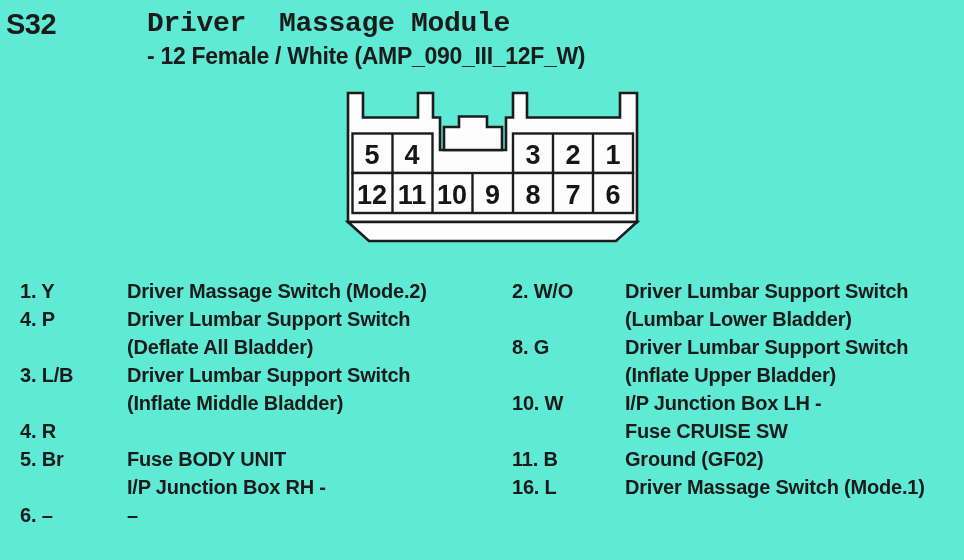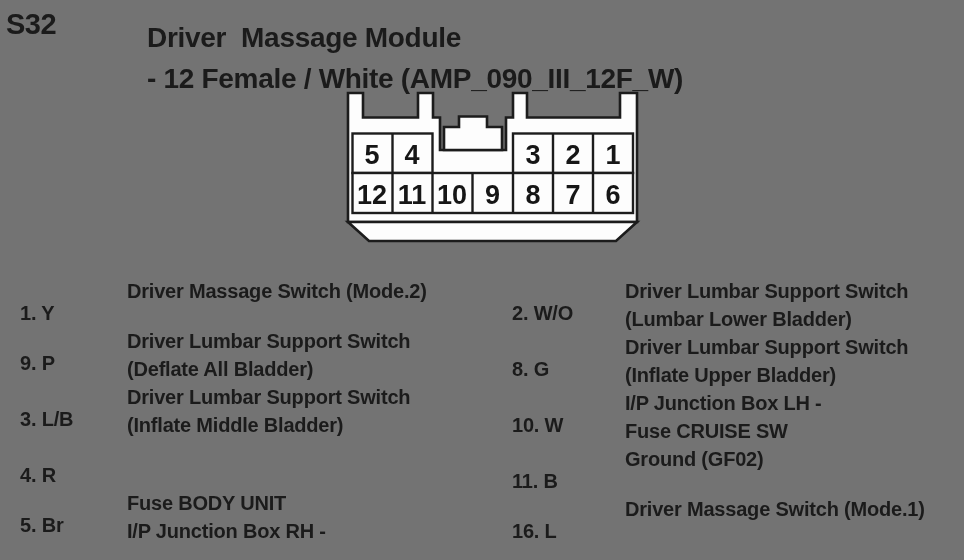--- a/index.html
+++ b/index.html
@@ -1,51 +1,51 @@
 <!DOCTYPE html>
 <html><head>
 <meta charset="utf-8">
 <style>
   html, body { margin: 0; padding: 0; background: #e8e8e8; }
   .page {
     position: relative;
     width: 964px;
     height: 560px;
-    background: #737373;
+    background: #5eead4;
     font-family: "Liberation Sans", sans-serif;
     color: #1b1b1b;
     overflow: hidden;
   }
   .connector-id {
     position: absolute;
     left: 6px;
     top: 8px;
     font-size: 29px;
     font-weight: 700;
     letter-spacing: -0.5px;
     white-space: pre;
   }
   .page-title {
     position: absolute;
     left: 147px;
-    top: 22px;
+    top: 8px;
     font-size: 28px;
     font-weight: 700;
     letter-spacing: -0.3px;
     white-space: pre;
+    font-family: Liberation Mono, monospace;
   }
   .page-subtitle {
     position: absolute;
     left: 147px;
     top: 43px;
-    font-size: 28px;
+    font-size: 23px;
     font-weight: 700;
     letter-spacing: -0.3px;
     white-space: pre;
-    margin-top: 20px;
   }
   svg.connector {
     position: absolute;
     left: 330px;
     top: 85px;
     width: 320px;
     height: 165px;
   }
   svg.connector .outline {
     fill: #fdfdfd;
@@ -73,21 +73,21 @@
     position: absolute;
     top: 277px;
     font-size: 20px;
     font-weight: 700;
     line-height: 28px;
     letter-spacing: -0.2px;
   }
   .pin-col.left  { left: 20px; }
   .pin-col.right { left: 512px; }
   .pin-row { display: flex; align-items: flex-start; }
-  .pin-label { white-space: pre; margin-top: 22px; }
+  .pin-label { white-space: pre; }
   .left  .pin-label { flex: 0 0 107px; width: 107px; }
   .right .pin-label { flex: 0 0 113px; width: 113px; }
   .pin-desc div { white-space: pre; }
 </style>
 </head>
 <body>
 
 <div class="page">
 
   <div class="connector-id">S32</div>
@@ -137,21 +137,21 @@
   </svg>
 
   <div class="pin-col left">
     <div class="pin-row">
       <div class="pin-label">1. Y</div>
       <div class="pin-desc">
         <div>Driver Massage Switch (Mode.2)</div>
       </div>
     </div>
     <div class="pin-row">
-      <div class="pin-label">9. P</div>
+      <div class="pin-label">4. P</div>
       <div class="pin-desc">
         <div>Driver Lumbar Support Switch</div>
         <div>(Deflate All Bladder)</div>
       </div>
     </div>
     <div class="pin-row">
       <div class="pin-label">3. L/B</div>
       <div class="pin-desc">
         <div>Driver Lumbar Support Switch</div>
         <div>(Inflate Middle Bladder)</div>

